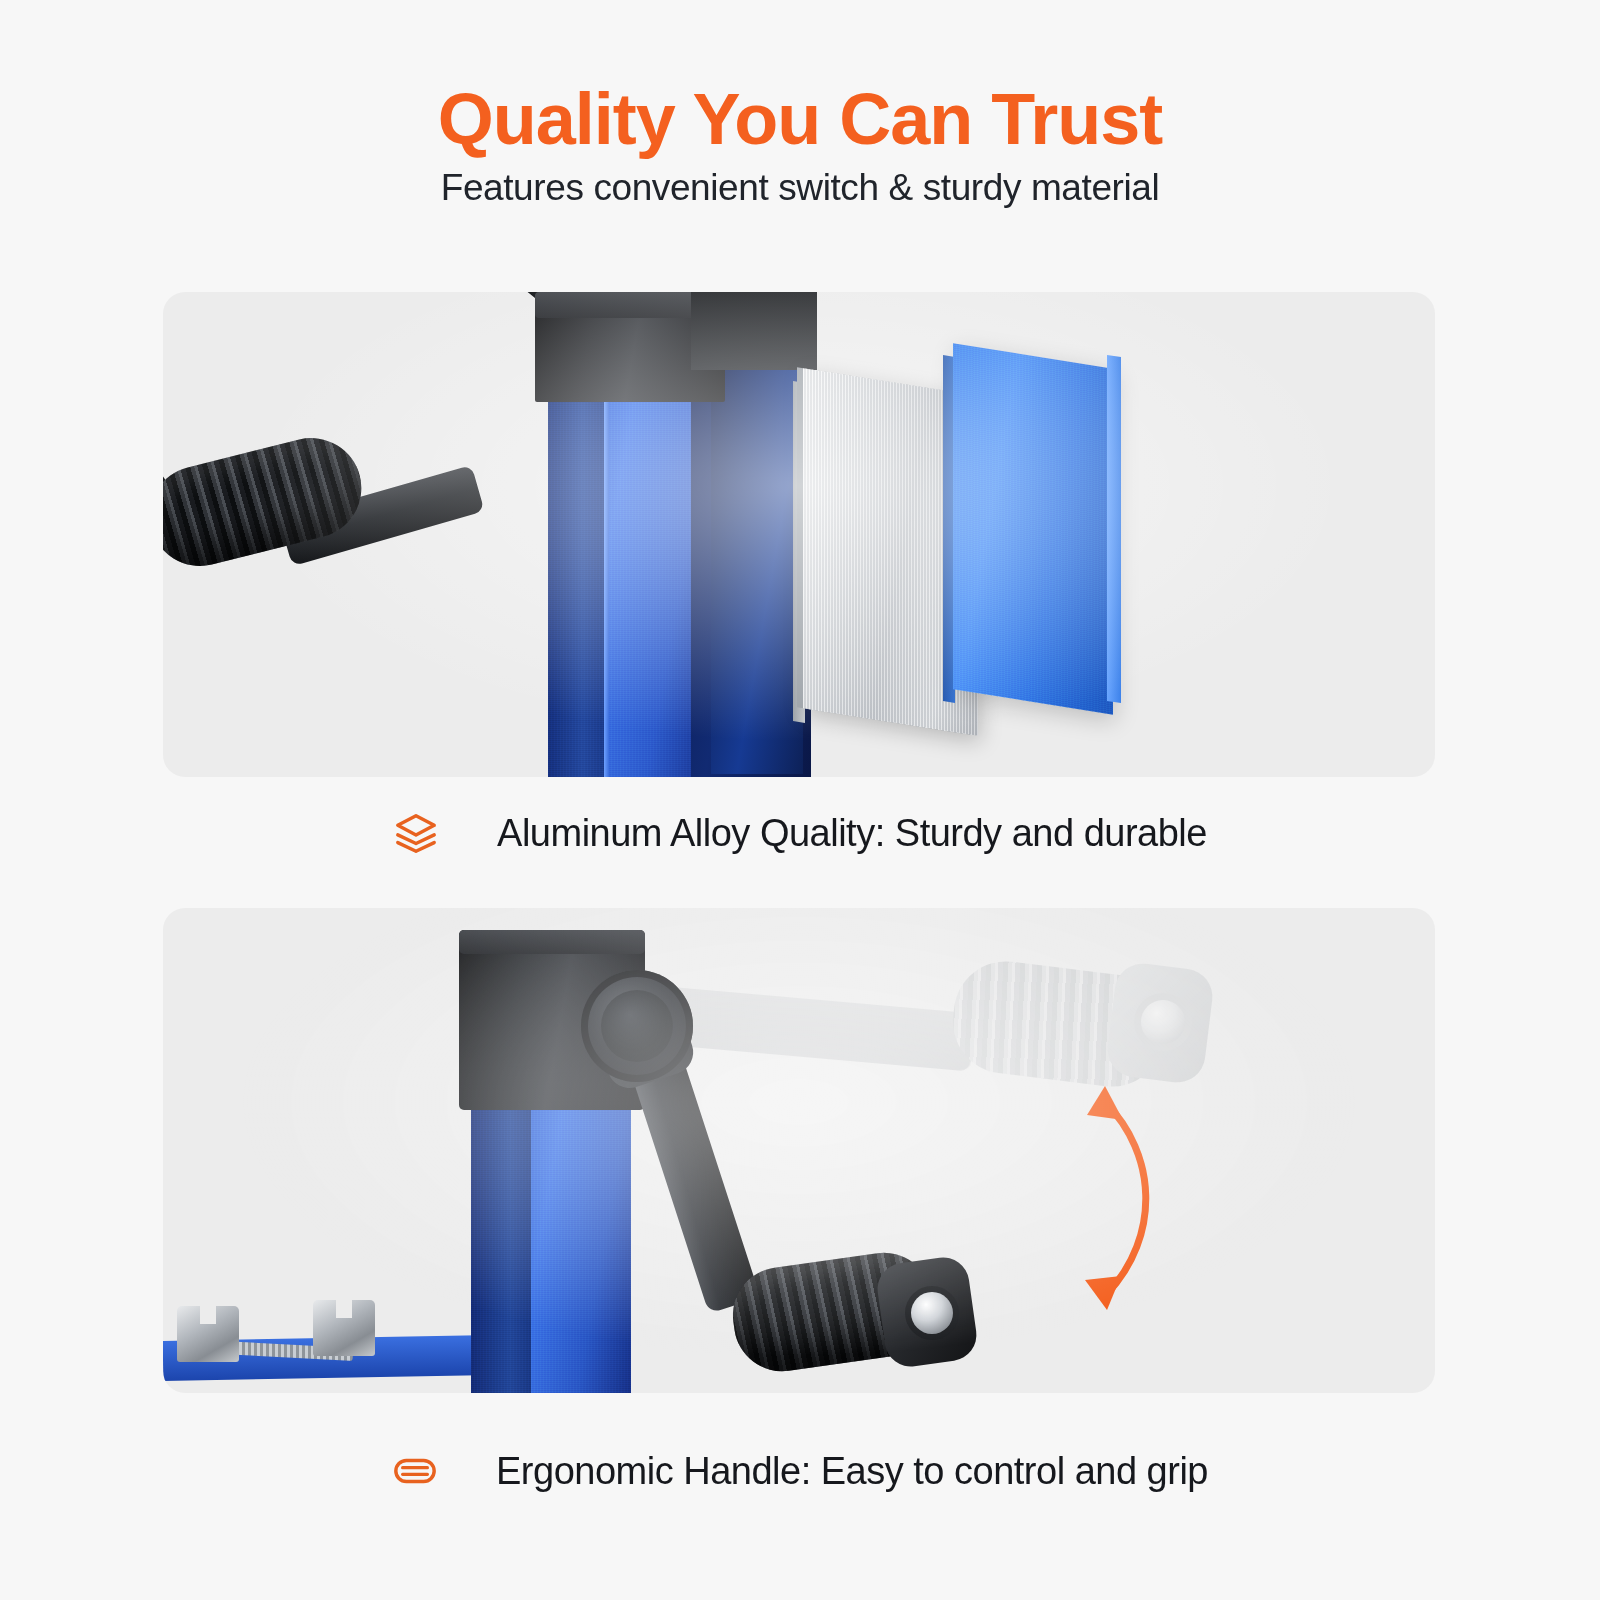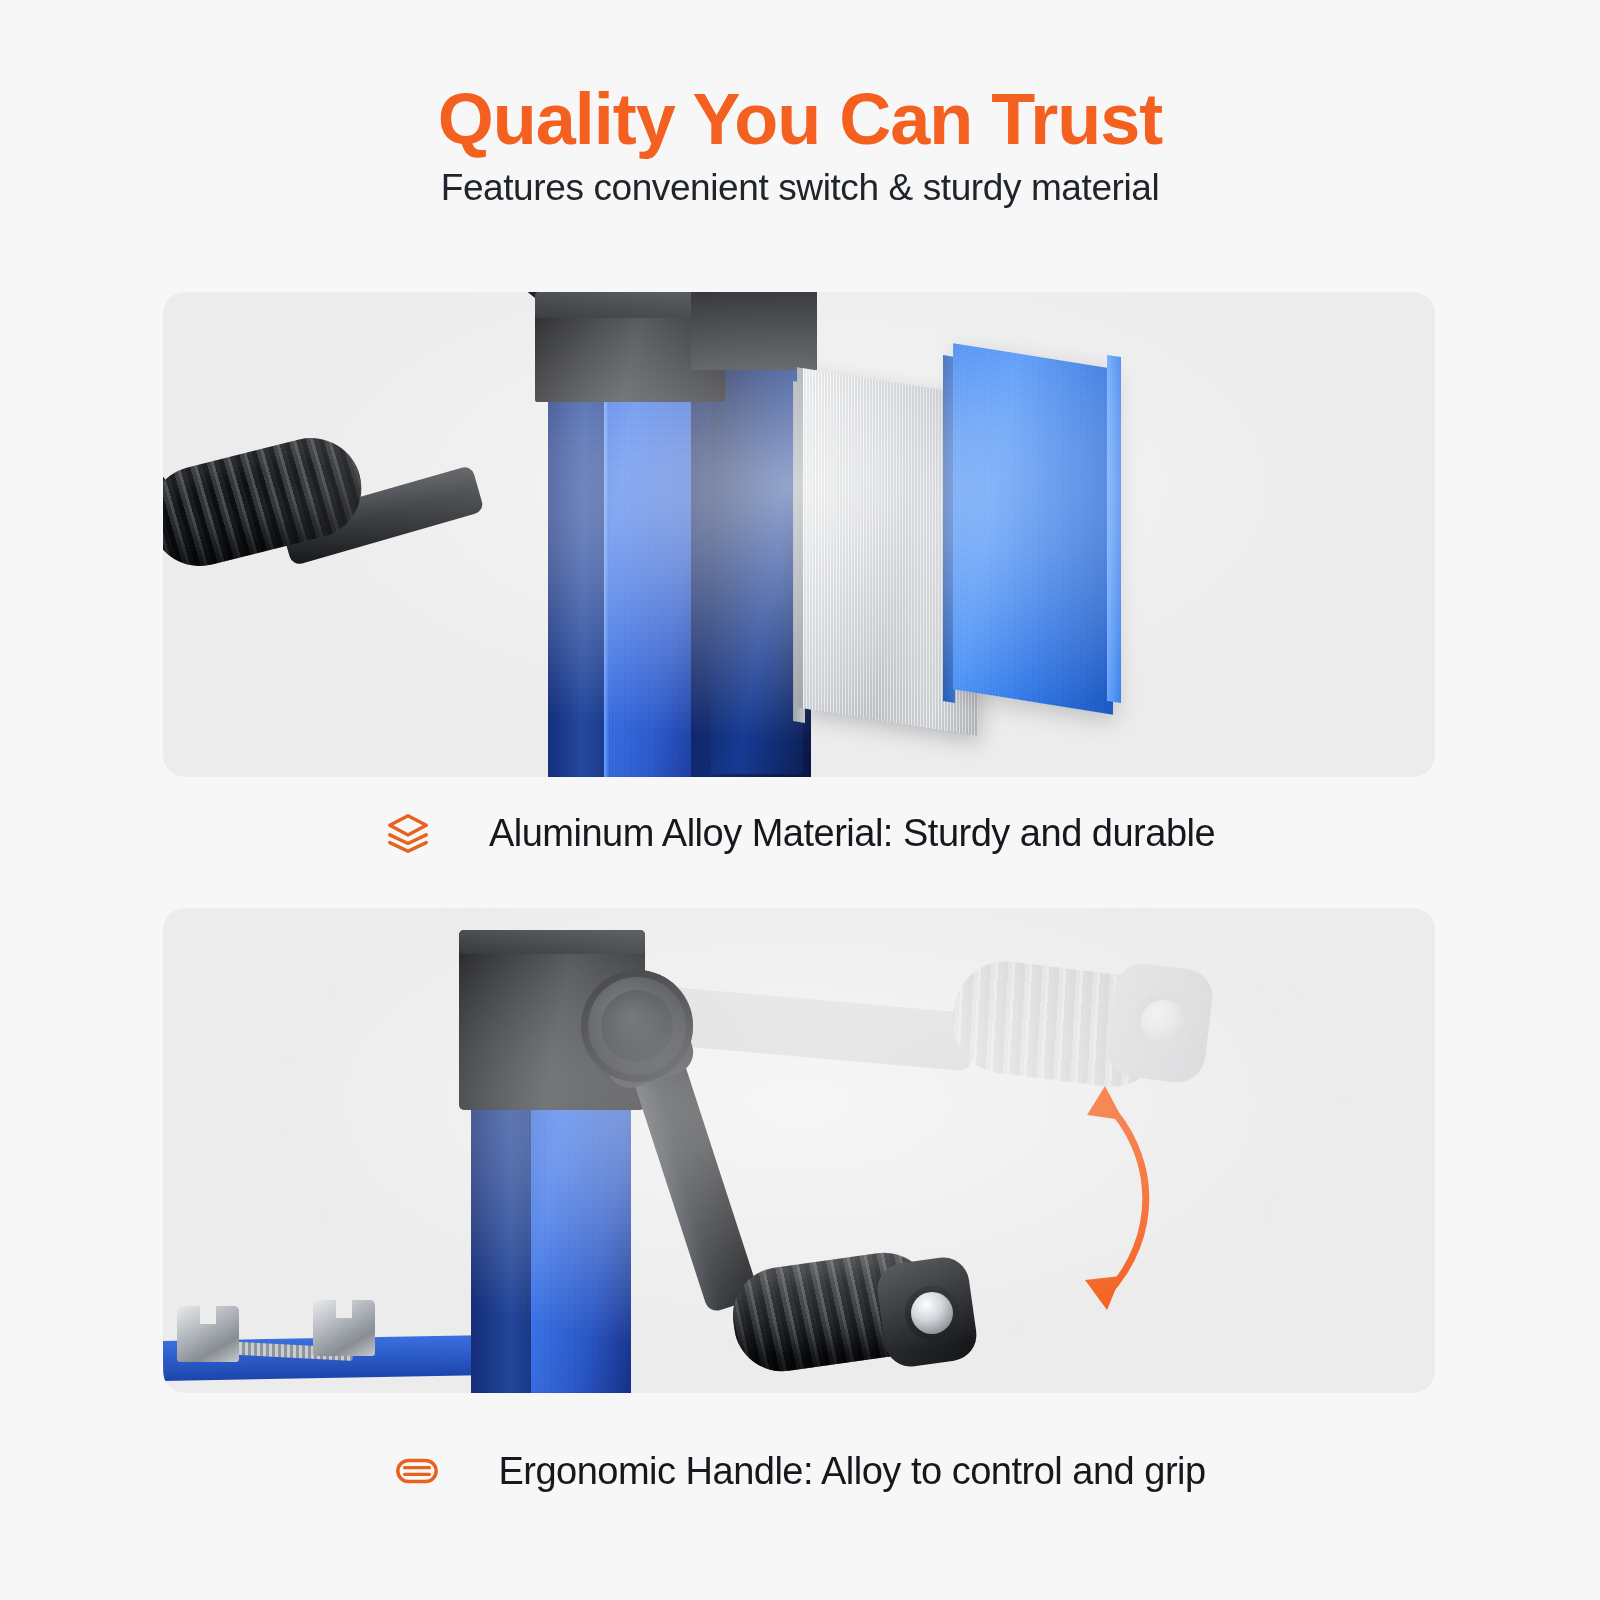--- a/index.html
+++ b/index.html
@@ -356,21 +356,21 @@
 
     </div>
   </div>
 
   <div class="caption" id="caption-one">
     <svg class="cap-icon" viewBox="0 0 48 48">
       <path d="M24 6 L43 16 L24 26 L5 16 Z" fill="none" stroke="#e8621f" stroke-width="3.6" stroke-linejoin="round"></path>
       <path d="M5 26 L24 35 L43 26" fill="none" stroke="#e8621f" stroke-width="3.6" stroke-linejoin="round" stroke-linecap="round"></path>
       <path d="M5 34 L24 43 L43 34" fill="none" stroke="#e8621f" stroke-width="3.6" stroke-linejoin="round" stroke-linecap="round"></path>
     </svg>
-    <div class="caption-text">Aluminum Alloy Material: Sturdy and durable</div>
+    <div class="caption-text">Aluminum Alloy Quality: Sturdy and durable</div>
   </div>
 
   <div class="panel" id="panel-two">
     <div class="panel-inner">
 
       <div class="ghost">
         <div class="g-arm"></div>
         <div class="g-grip"></div>
         <div class="g-grip-end"></div>
         <div class="g-bolt"></div>
@@ -410,16 +410,16 @@
 
     </div>
   </div>
 
   <div class="caption" id="caption-two">
     <svg class="cap-icon" viewBox="0 0 48 48">
       <rect x="4" y="13" width="40" height="22" rx="11" ry="11" fill="none" stroke="#e8621f" stroke-width="3.6"></rect>
       <line x1="11" y1="20.5" x2="37" y2="20.5" stroke="#e8621f" stroke-width="3.2" stroke-linecap="round"></line>
       <line x1="11" y1="27.5" x2="37" y2="27.5" stroke="#e8621f" stroke-width="3.2" stroke-linecap="round"></line>
     </svg>
-    <div class="caption-text">Ergonomic Handle: Alloy to control and grip</div>
+    <div class="caption-text">Ergonomic Handle: Easy to control and grip</div>
   </div>
 
 </div>
 
 </body></html>

